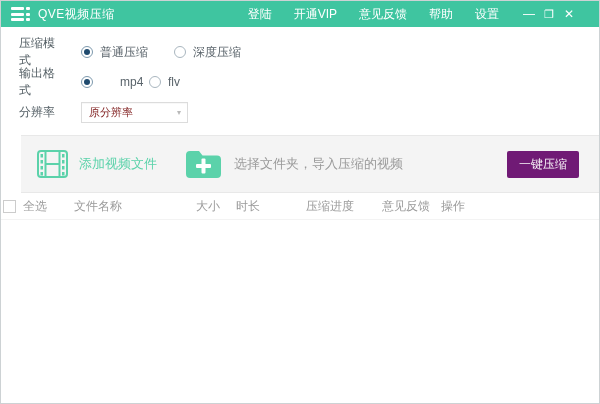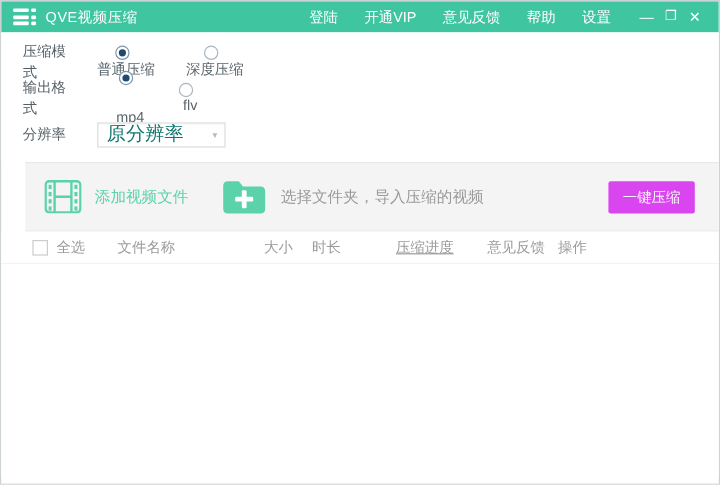--- a/index.html
+++ b/index.html
@@ -6,84 +6,84 @@
   html,body { background:#e9e9e9; }
   body { font-family:"Liberation Sans", sans-serif; }
   .window {
     width:600px; height:404px; background:#fff;
     border:1px solid #cdd2d4; position:relative; overflow:hidden;
     margin:0 auto;
   }
   
   .titlebar {
     height:26px; background:#3fc5a0; display:flex; align-items:center;
-    padding:0 10px 0 10px;
+    padding:0 20px 0 10px;
   }
   .logo { width:19px; height:14px; margin-right:8px; display:flex; flex-direction:column; justify-content:space-between; }
   .logo .bar { display:flex; gap:2px; height:3px; }
   .logo .bar .long { width:13px; background:#fff; border-radius:1px; }
   .logo .bar .short { width:4px; background:#fff; border-radius:1px; }
   .app-title { color:#ffffff; font-size:12px; letter-spacing:0.5px; }
   .nav { margin-left:auto; display:flex; align-items:center; }
   .nav-item { color:#ffffff; font-size:12px; margin-left:22px; cursor:pointer; }
   .winctrls { display:flex; align-items:center; margin-left:20px; }
   .winbtn { color:#ffffff; font-size:12px; width:20px; text-align:center; cursor:pointer; line-height:26px; }
   .winbtn.max { font-size:11px; }
   
   .settings { padding:10px 0 8px 18px; background:#fff; }
   .set-row { display:flex; align-items:center; height:30px; }
   .set-label { width:46px; font-size:12px; color:#556066; margin-right:16px; }
-  .radio-opt { display:flex; align-items:center; margin-right:26px; cursor:pointer;flex-direction:column; }
+  .radio-opt { display:flex; align-items:center; margin-right:26px; cursor:pointer; }
   .radio-opt.wide { margin-right:28px; }
   .radio {
     width:12px; height:12px; border-radius:50%; background:#fff;
     border:1px solid #a9b6bf; margin-right:7px; position:relative; flex:0 0 auto;
   }
   .radio.on { border-color:#7d99ad; }
   .radio.on::after {
     content:""; position:absolute; left:2px; top:2px; width:6px; height:6px;
     border-radius:50%; background:#1f4a6e;
   }
   .radio-text { font-size:12px; color:#5a646b; }
   .select-box {
     width:107px; height:21px; border:1px solid #dcdcdc; background:#fff;
     display:flex; align-items:center; padding:0 6px 0 7px; cursor:pointer;
     box-shadow:0 1px 1px rgba(0,0,0,0.03) inset;
   }
-  .select-value { font-size:16px; color:#0f766e; flex:1; }
+  .select-value { font-size:11px; color:#7f1d1d; flex:1; }
   .select-arrow { font-size:8px; color:#b9b9b9; }
   
   .import-band {
     height:58px; background:#f4f4f4; border-top:1px solid #e8e8e8; border-bottom:1px solid #e8e8e8;
     display:flex; align-items:center; padding:0 20px 0 16px;margin-left:20px;
   }
   .film-icon { width:31px; height:28px; flex:0 0 auto; cursor:pointer; }
   .add-files-label { color:#5bd2aa; font-size:13px; margin-left:11px; cursor:pointer; }
   .folder-btn { width:39px; height:32px; margin-left:27px; flex:0 0 auto; cursor:pointer; }
   .folder-hint { color:#9a9a9a; font-size:13px; margin-left:11px; }
   .compress-btn {
-    margin-left:auto; width:72px; height:27px; background:#d946ef; border:none;
+    margin-left:auto; width:72px; height:27px; background:#701a75; border:none;
     color:rgba(255,255,255,0.95); font-size:12px; border-radius:2px; cursor:pointer;
     font-family:"Liberation Sans", sans-serif;
   }
   
   .table-header {
     height:27px; display:flex; align-items:center; font-size:12px; color:#9b9b9b;
-    padding-left:26px; background:#fff; border-bottom:1px solid #f3f3f3;
+    padding-left:2px; background:#fff; border-bottom:1px solid #f3f3f3;
   }
   .col { flex:0 0 auto; }
   .col-select { width:71px; display:flex; align-items:center; }
   .checkbox {
     width:13px; height:13px; border:1px solid #cccccc; background:#fff;
     margin-right:7px; cursor:pointer; flex:0 0 auto;
   }
   .col-name { width:122px; }
   .col-size { width:40px; }
   .col-duration { width:70px; }
-  .col-progress { width:76px;text-decoration:underline; }
+  .col-progress { width:76px; }
   .col-aftersize { width:59px; }
   .col-ratio { width:78px; }
   .col-action { flex:1 1 auto; }
   .table-body { height:177px; background:#fff; }
 </style>
 </head>
 <body>
 
 <div class="window">
 

